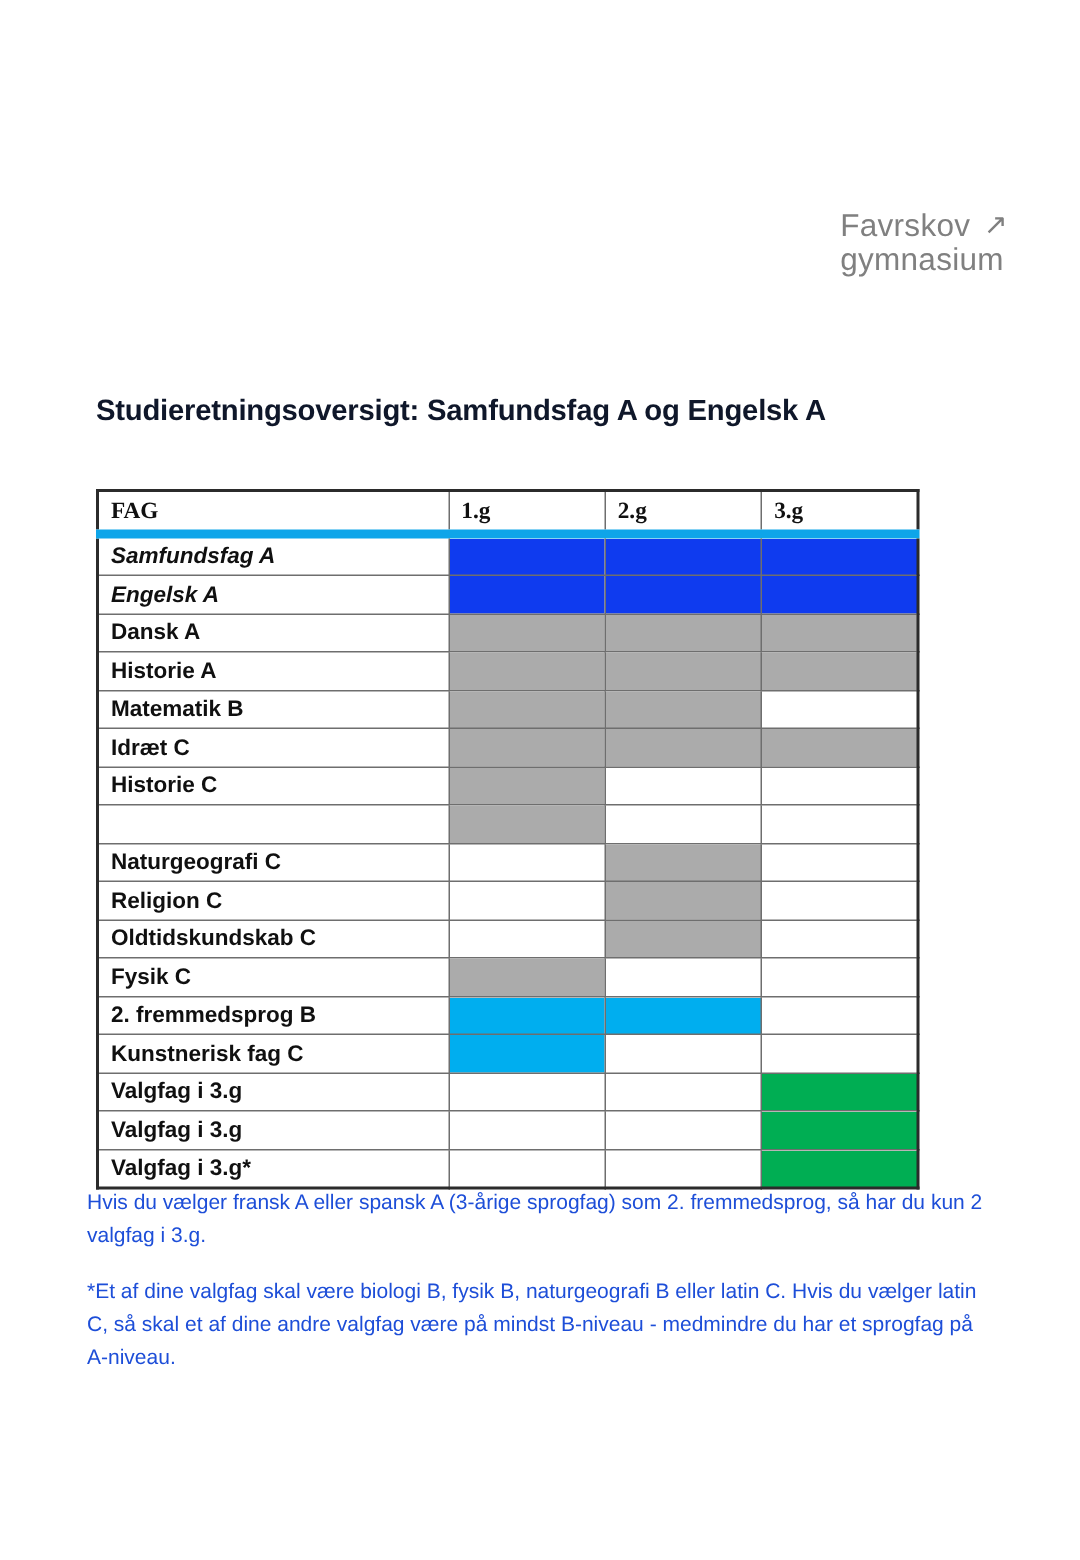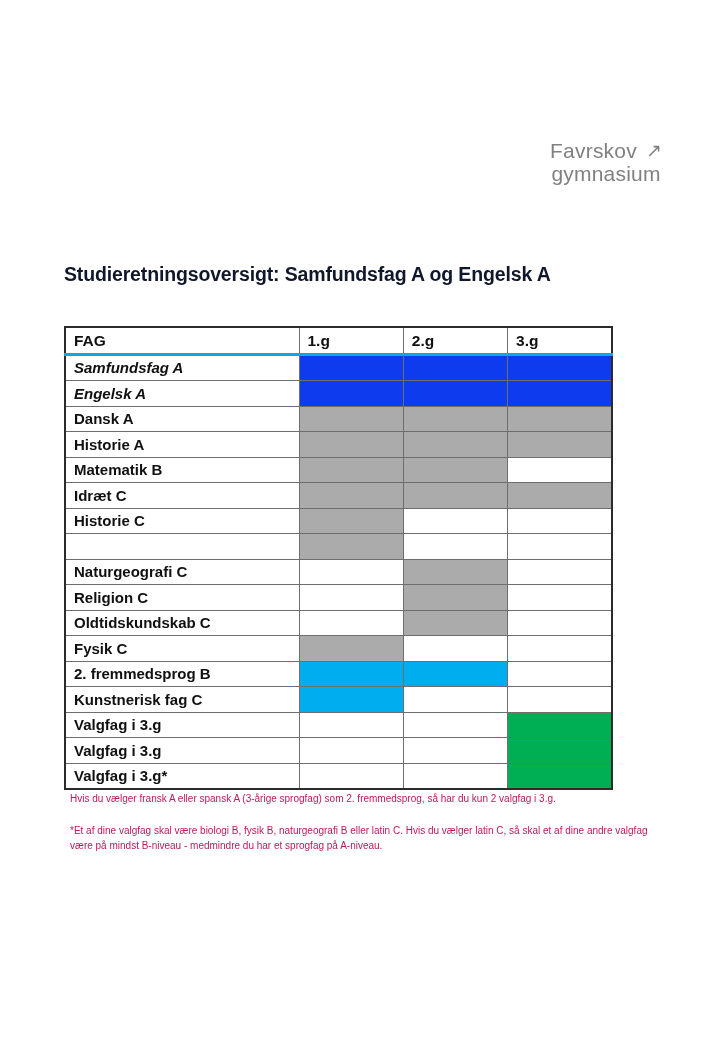--- a/index.html
+++ b/index.html
@@ -13,22 +13,22 @@
     font-family: "Liberation Sans", sans-serif;
     position: relative;
     overflow: hidden;
     -webkit-font-smoothing: antialiased;
   }
 
   
   .logo {
     position: absolute;
     top: 140px;
-    right: 58px;
-    text-align: center;
+    right: 48px;
+    text-align: left;
     color: #808080;
     line-height: 1.08;
     user-select: none;
   }
   .logo-line1 {
     font-size: 21px;
     letter-spacing: 0.2px;
     white-space: nowrap;
   }
   .logo-line2 {
@@ -81,22 +81,23 @@
     color: #101010;
     vertical-align: middle;
     line-height: 1;
     overflow: hidden;
     white-space: nowrap;
   }
   table.matrix td.year-cell {
     padding: 0;
   }
   table.matrix tr.header-row td {
-    border-bottom: 3px solid #0ea5e9;
+    border-bottom: 6px solid #0ea5e9;
     font-size: 15.5px;
+    font-family: Liberation Serif, serif;
   }
   table.matrix tr.header-row td.year-cell {
     padding-left: 8px;
     margin-top: 20px;
   }
 
   
   .lbl-dark  { color: #101010; margin-left: 36px; }
   .lbl-blue  { color: #1536E8; font-style: italic; }
   .lbl-cyan  { color: #19A8E0; }
@@ -110,24 +111,24 @@
   .fill-green { background: #00AE53; }
 
   
   .notes {
     position: absolute;
     left: 58px;
     top: 791px;
     width: 600px;
   }
   .note {
-    font-size: 10px;
-    color: #be185d;
+    font-size: 14px;
+    color: #1d4ed8;
     line-height: 1.55;
-    margin: 0 0 16px 12px;
+    margin: 0 0 16px 0;
   }
   .note.second { margin-bottom: 0; }
 </style>
 </head>
 <body>
 
 <div class="logo">
   <div class="logo-line1">
     <span>Favrskov</span><span class="logo-arrow">↗</span>
   </div>

